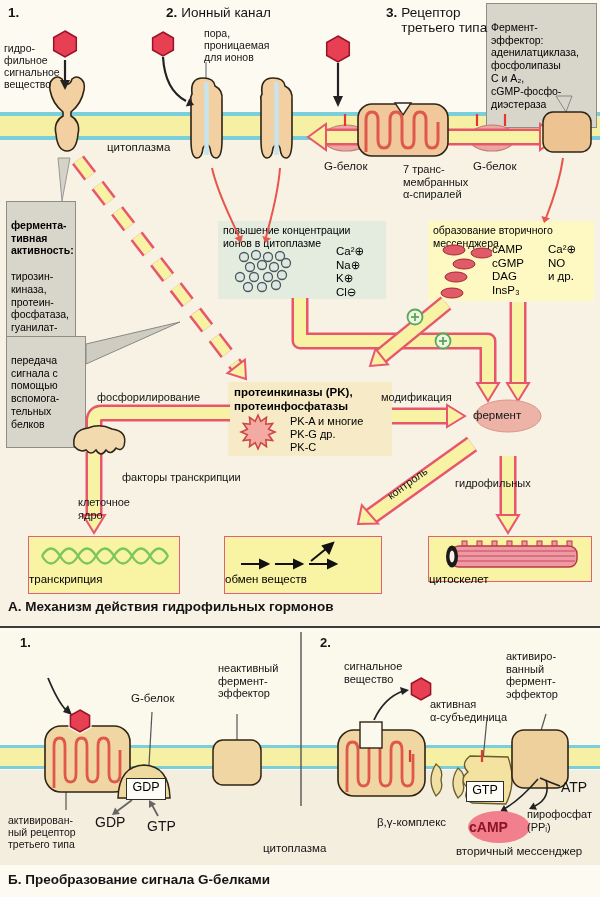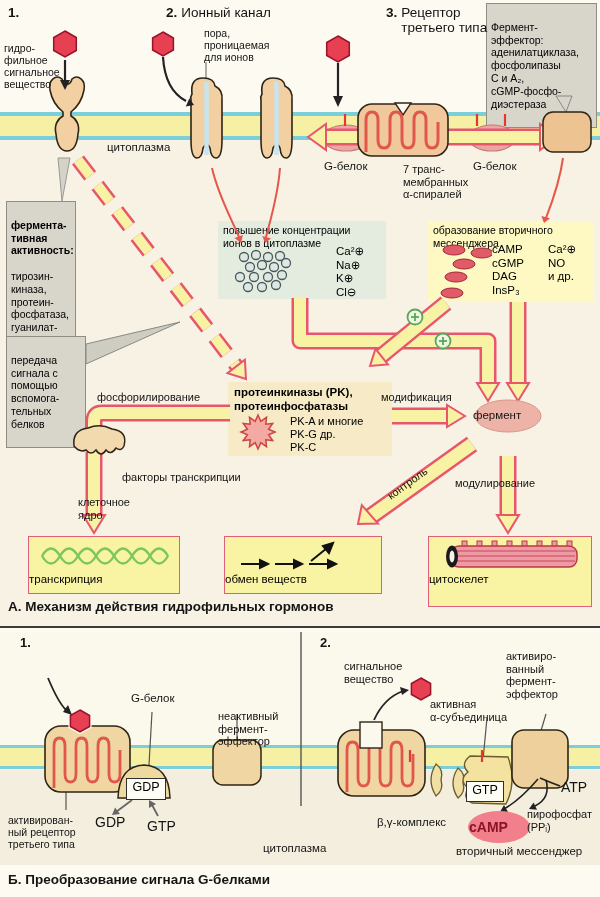--- a/index.html
+++ b/index.html
@@ -147,21 +147,21 @@
           <polygon points="67,24 59,20 59,28"></polygon>
         <line x1="74" y1="24" x2="94" y2="24"></line>
           <polygon points="101,24 93,20 93,28"></polygon>
         <line x1="76" y1="21" x2="92" y2="8"></line>
           <polygon points="98,3 88,6 94,13"></polygon>
       </g>
     </svg>
     <div class="fs115 ctr" style="position:absolute;left:0;top:36px;width:100%;">обмен веществ</div>
   </div>
 
-  <div class="box ybox" style="left:428px;top:536px;width:164px;height:71px;padding-left:12px;">
+  <div class="box ybox" style="left:428px;top:536px;width:164px;height:46px;padding-left:12px;">
     <svg width="148" height="34" style="position:absolute;left:8px;top:2px;" viewBox="0 0 148 34">
       <g stroke="#b93945" stroke-width="1" fill="#ee9aa4">
         <rect x="25" y="2" width="5" height="7"></rect>
           <rect x="40" y="2" width="5" height="7"></rect>
           <rect x="55" y="2" width="5" height="7"></rect>
         <rect x="70" y="2" width="5" height="7"></rect>
           <rect x="85" y="2" width="5" height="7"></rect>
           <rect x="100" y="2" width="5" height="7"></rect>
         <rect x="115" y="2" width="5" height="7"></rect>
           <rect x="130" y="2" width="5" height="7"></rect>
@@ -368,31 +368,31 @@
   <div class="t fs115" style="left:324px;top:160px;">G-белок</div>
   <div class="t fs115" style="left:473px;top:160px;">G-белок</div>
   <div class="t fs11" style="left:403px;top:163px;">7 транс-
 мембранных
 α-спиралей</div>
 
   <div class="t fs11" style="left:97px;top:391px;">фосфорилирование</div>
   <div class="t fs11" style="left:381px;top:391px;">модификация</div>
   <div class="t fs115 ctr" style="left:473px;top:409px;width:70px;">фермент</div>
   <div class="t fs11 rot" style="left:385px;top:492px;">контроль</div>
-  <div class="t fs11" style="left:455px;top:477px;">модулирование</div>
+  <div class="t fs11" style="left:455px;top:477px;">гидрофильных</div>
   <div class="t fs11" style="left:110px;top:471px;margin-left:12px;">факторы транскрипции</div>
   <div class="t fs11" style="left:78px;top:496px;">клеточное
 ядро</div>
 
   <div class="t cap" style="left:8px;top:599px;">А. Механизм действия гидрофильных гормонов</div>
 
   <div class="t fs13 bold" style="left:20px;top:636px;">1.</div>
   <div class="t fs13 bold" style="left:320px;top:636px;">2.</div>
 
-  <div class="t fs11" style="left:218px;top:662px;margin-top:48px;">неактивный
+  <div class="t fs11" style="left:218px;top:662px;">неактивный
 фермент-
 эффектор</div>
   <div class="t fs115" style="left:131px;top:692px;">G-белок</div>
   <div class="wbox" style="left:126px;top:778px;width:38px;height:20px;">GDP</div>
   <div class="t fs14" style="left:95px;top:814px;">GDP</div>
   <div class="t fs14" style="left:147px;top:818px;">GTP</div>
   <div class="t fs10" style="left:8px;top:814px;">активирован-
 ный рецептор
 третьего типа</div>
   <div class="t fs115" style="left:263px;top:842px;">цитоплазма</div>

